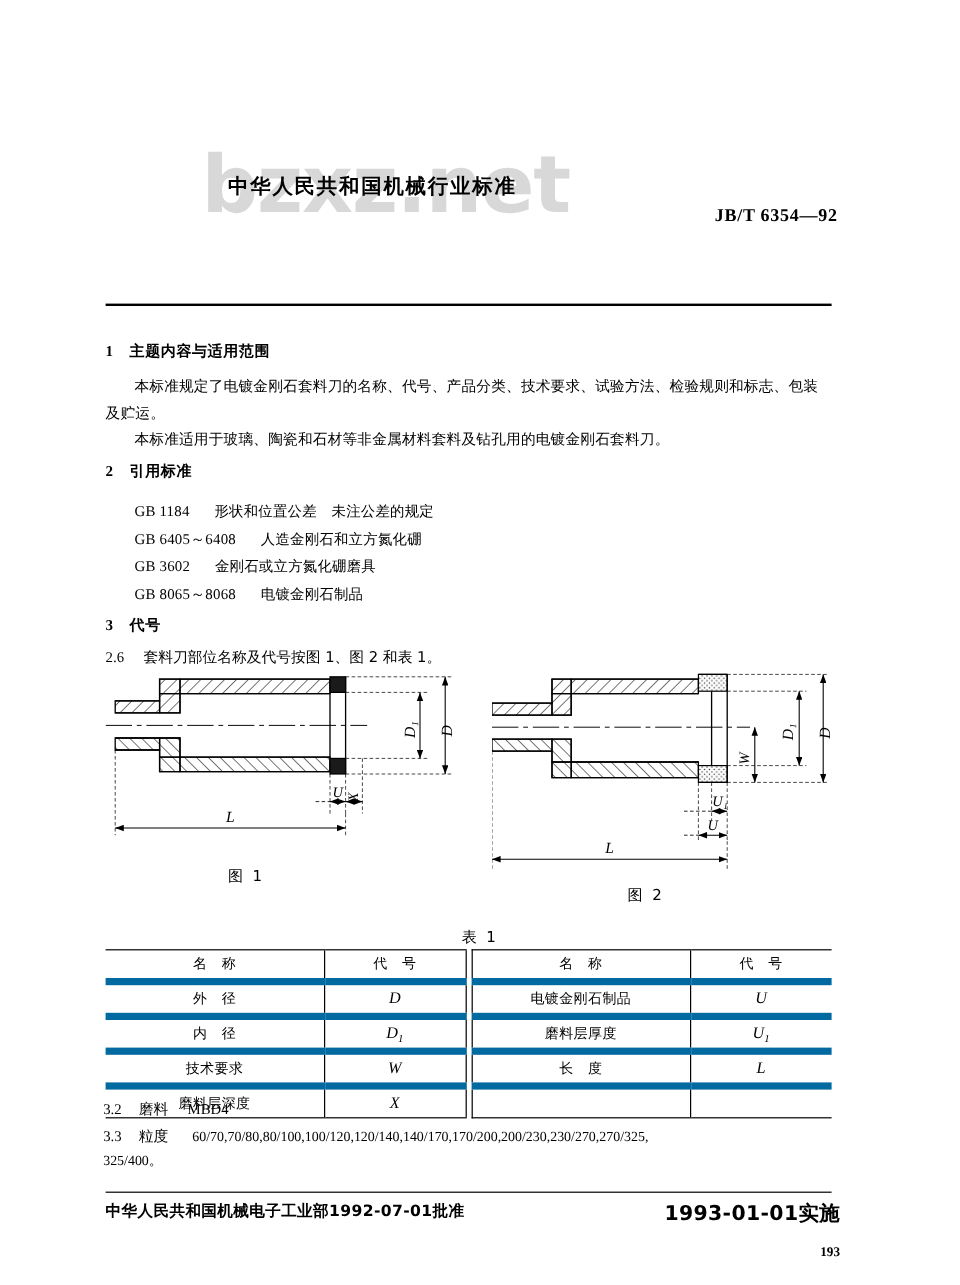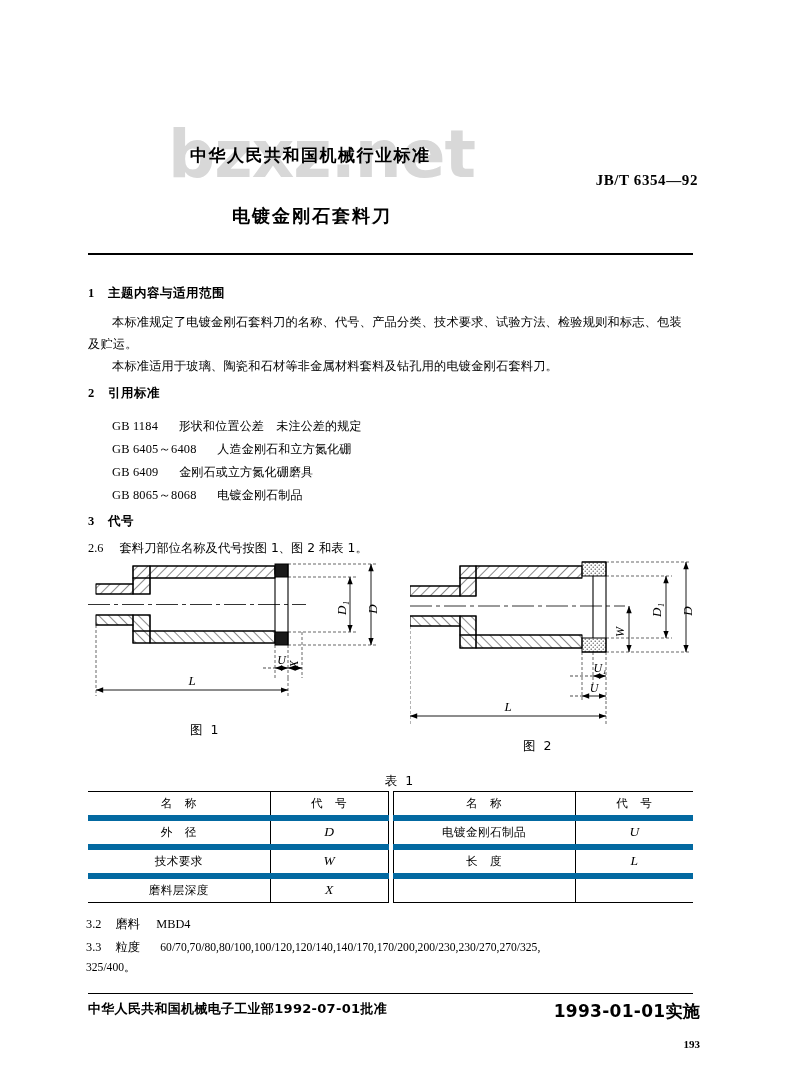--- a/index.html
+++ b/index.html
@@ -214,21 +214,20 @@
 </style>
 </head>
 <body>
 
 <div class="page">
 
   <div class="watermark">bzxz.net</div>
 
   <div class="hdr-std layer">中华人民共和国机械行业标准</div>
   <div class="hdr-code layer">JB/T 6354—92</div>
-  <div class="hdr-title layer">电镀金刚石套料刀</div>
   <div class="rule-top layer"></div>
 
   <div class="sec-head layer" style="left:88px; top:285px;">
     <span class="sec-num">1</span><span>主题内容与适用范围</span>
   </div>
 
   <div class="para layer" style="left:88px; top:311px; width:605px; text-indent:24px;">本标准规定了电镀金刚石套料刀的名称、代号、产品分类、技术要求、试验方法、检验规则和标志、包装及贮运。</div>
 
   <div class="para layer" style="left:88px; top:355px; width:605px; text-indent:24px;">本标准适用于玻璃、陶瓷和石材等非金属材料套料及钻孔用的电镀金刚石套料刀。</div>
 
@@ -240,21 +239,21 @@
     <span class="gb">GB 1184</span>
     <span style="display:inline-block;width:14px"></span>
     <span class="cn">形状和位置公差　未注公差的规定</span>
   </div>
   <div class="mono-ref layer" style="left:112px; top:441px;">
     <span class="gb">GB 6405～6408</span>
     <span style="display:inline-block;width:14px"></span>
     <span class="cn">人造金刚石和立方氮化硼</span>
   </div>
   <div class="mono-ref layer" style="left:112px; top:464px;">
-    <span class="gb">GB 6409</span>
+    <span class="gb">GB 3602</span>
     <span style="display:inline-block;width:14px"></span>
     <span class="cn">金刚石或立方氮化硼磨具</span>
   </div>
   <div class="mono-ref layer" style="left:112px; top:487px;">
     <span class="gb">GB 8065～8068</span>
     <span style="display:inline-block;width:14px"></span>
     <span class="cn">电镀金刚石制品</span>
   </div>
 
   <div class="sec-head layer" style="left:88px; top:513px;">
@@ -464,20 +463,31 @@
         <td class="c-sym vdiv-l">
           <span>D</span><sub></sub>
         </td>
         <td class="midgap vdiv-l"></td>
         <td class="c-name vdiv-l">电镀金刚石制品</td>
         <td class="c-sym vdiv-l">
           <span>U</span><sub></sub>
         </td>
       </tr>
 
+      <tr>
+        <td class="c-name">内　径</td>
+        <td class="c-sym vdiv-l">
+          <span>D</span><sub>1</sub>
+        </td>
+        <td class="midgap vdiv-l"></td>
+        <td class="c-name vdiv-l">磨料层厚度</td>
+        <td class="c-sym vdiv-l">
+          <span>U</span><sub>1</sub>
+        </td>
+      </tr>
 
       <tr>
         <td class="c-name">技术要求</td>
         <td class="c-sym vdiv-l">
           <span>W</span><sub></sub>
         </td>
         <td class="midgap vdiv-l"></td>
         <td class="c-name vdiv-l">长　度</td>
         <td class="c-sym vdiv-l">
           <span>L</span><sub></sub>

